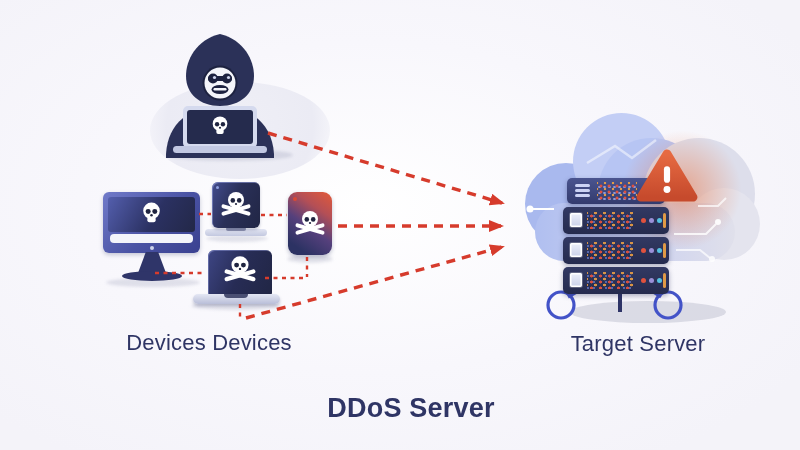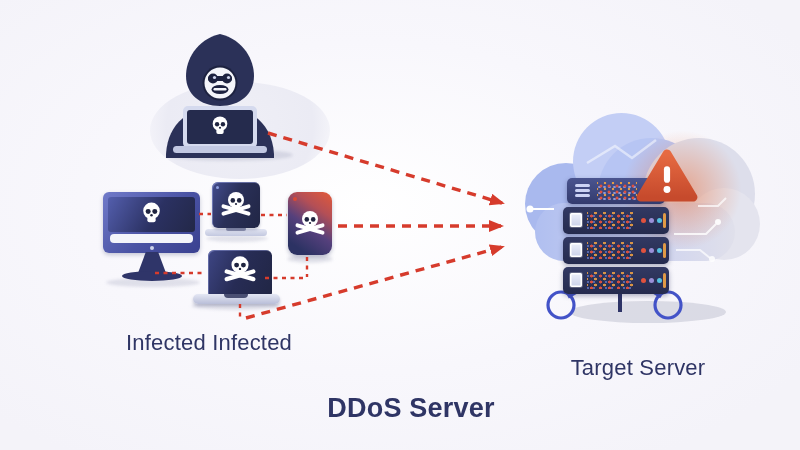--- a/index.html
+++ b/index.html
@@ -267,17 +267,17 @@
     <g stroke="#d63b2c" stroke-width="2.4" fill="none" stroke-dasharray="4 4.5">
       <path d="M199 214 H211"></path>
       <path d="M261 215 H287"></path>
       <path d="M155 273 H206"></path>
       <path d="M307 257 V277"></path>
       <path d="M303 278 H263"></path>
       <path d="M240 304 V317"></path>
     </g>
   </svg>
 
-  <div class="label lab-small" style="left:89px;top:330px;">Infected Infected</div>
-  <div class="label lab-small" style="left:518px;top:331px;margin-top:24px;">Target Server</div>
+  <div class="label lab-small" style="left:89px;top:330px;">Devices Devices</div>
+  <div class="label lab-small" style="left:518px;top:331px;">Target Server</div>
   <div class="label lab-title" style="left:281px;top:393px;">DDoS Server</div>
 
 </div>
 
 </body></html>

